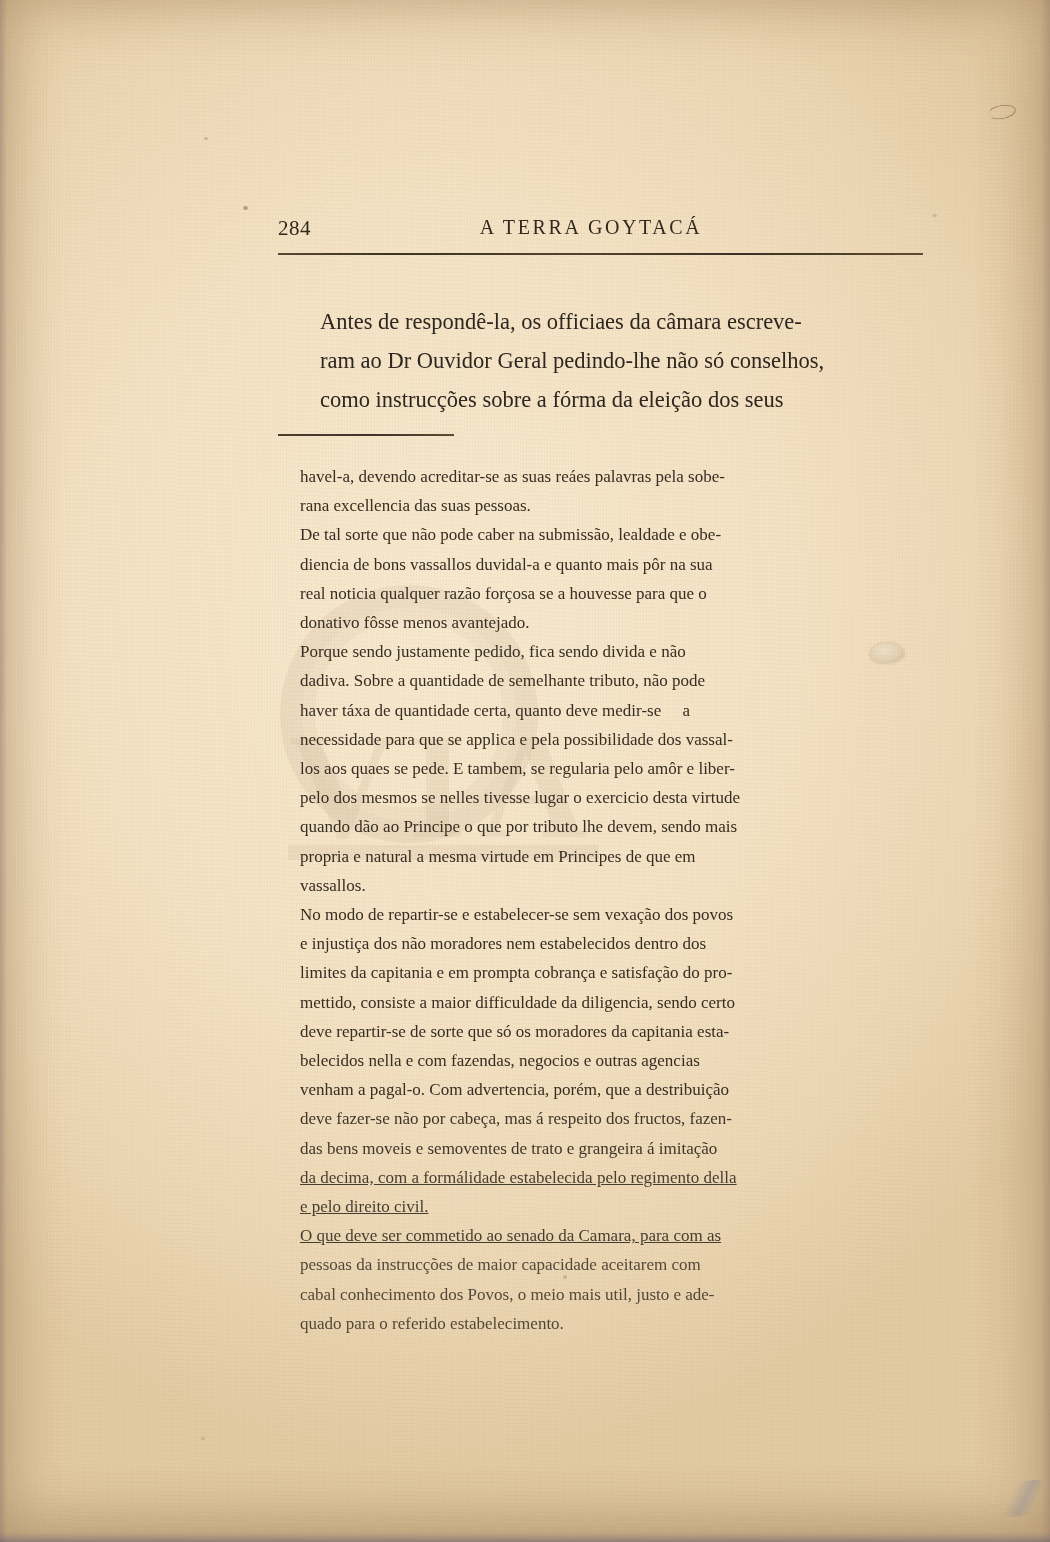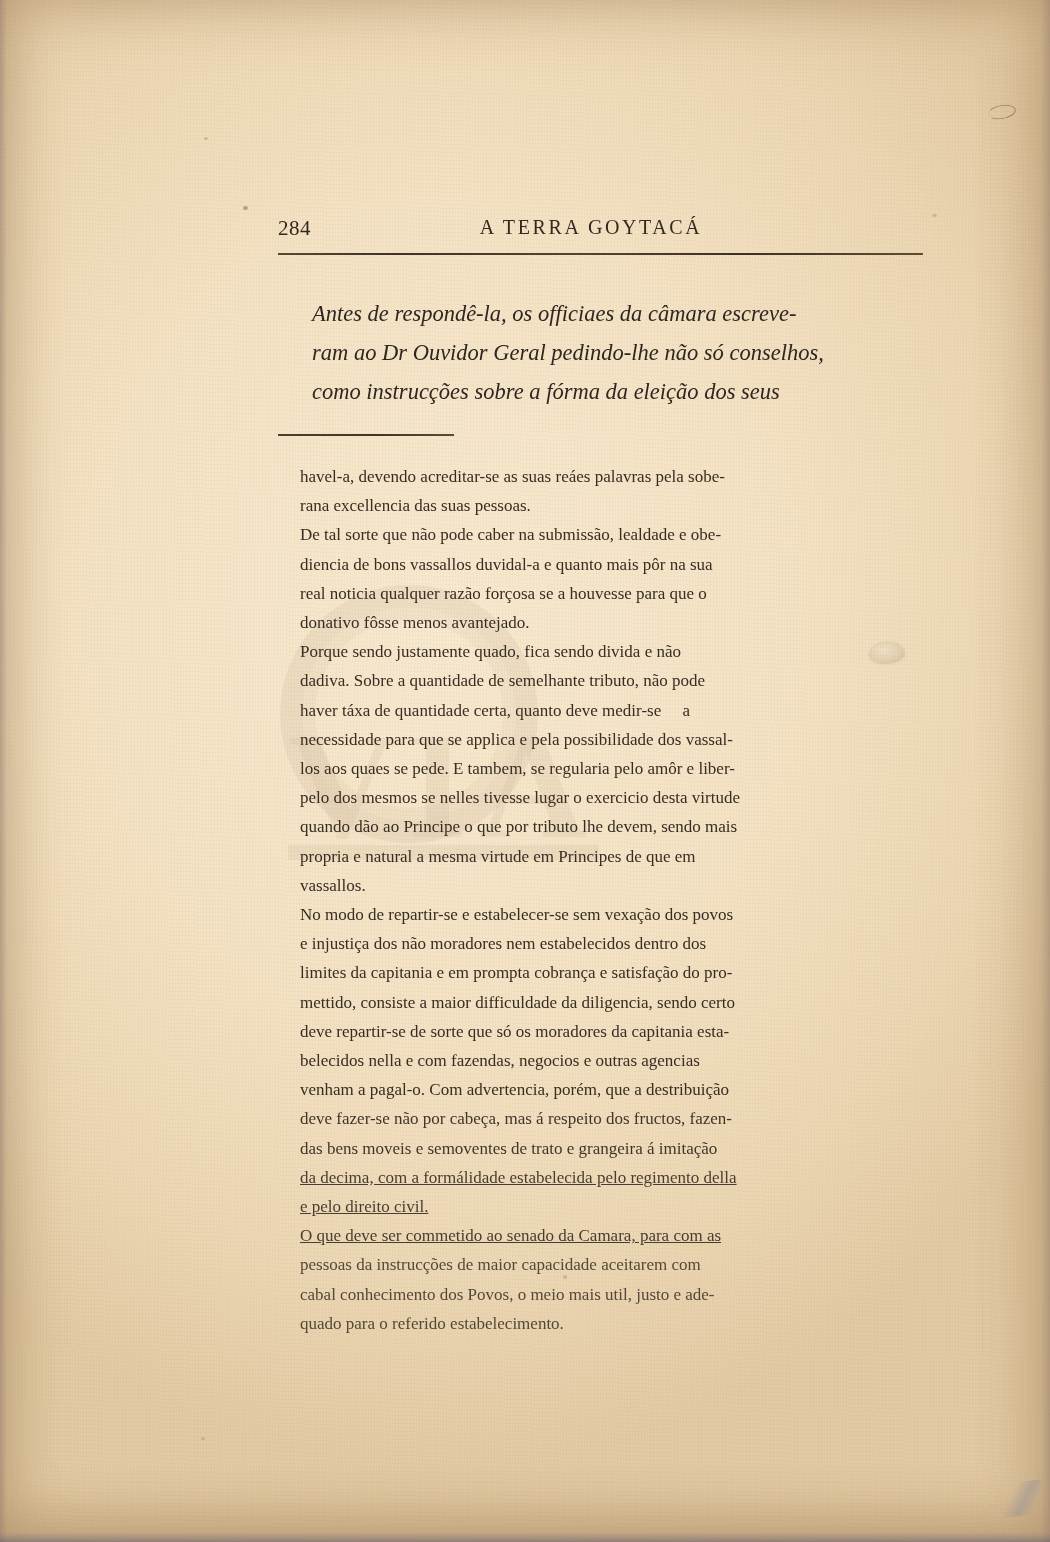--- a/index.html
+++ b/index.html
@@ -164,21 +164,21 @@
   .body-text {
     position: absolute;
     top: 294px;
     left: 0;
     width: 645px;
     font-size: 22.5px;
     line-height: 39px;
     text-align: justify;
     color: #2e2620;
   }
-  .body-text p { margin: 0; text-indent: 34px; font-style: italic; }
+  .body-text p { margin: 8px; text-indent: 34px; }
   .body-text .ln { display: block; }
 
   .rule-note {
     position: absolute;
     top: 434px;
     left: 0;
     width: 176px;
     height: 2px;
     background: linear-gradient(to right, #3a2d1e 0%, #2b2116 55%, #4b3a26 100%);
     opacity: .9;
@@ -259,21 +259,21 @@
       </p>
 
       <p>
         <span class="ln">De tal sorte que não pode caber na submissão, lealdade e obe-</span>
         <span class="ln">diencia de bons vassallos duvidal-a e quanto mais pôr na sua</span>
         <span class="ln">real noticia qualquer razão forçosa se a houvesse para que o</span>
         <span class="ln">donativo fôsse menos avantejado.</span>
       </p>
 
       <p>
-        <span class="ln">Porque sendo justamente quado, fica sendo divida e não</span>
+        <span class="ln">Porque sendo justamente pedido, fica sendo divida e não</span>
         <span class="ln">dadiva. Sobre a quantidade de semelhante tributo, não pode</span>
         <span class="ln">haver táxa de quantidade certa, quanto deve medir-se     a</span>
         <span class="ln">necessidade para que se applica e pela possibilidade dos vassal-</span>
         <span class="ln">los aos quaes se pede. E tambem, se regularia pelo amôr e liber-</span>
         <span class="ln">pelo dos mesmos se nelles tivesse lugar o exercicio desta virtude</span>
         <span class="ln">quando dão ao Principe o que por tributo lhe devem, sendo mais</span>
         <span class="ln">propria e natural a mesma virtude em Principes de que em</span>
         <span class="ln">vassallos.</span>
       </p>
 

